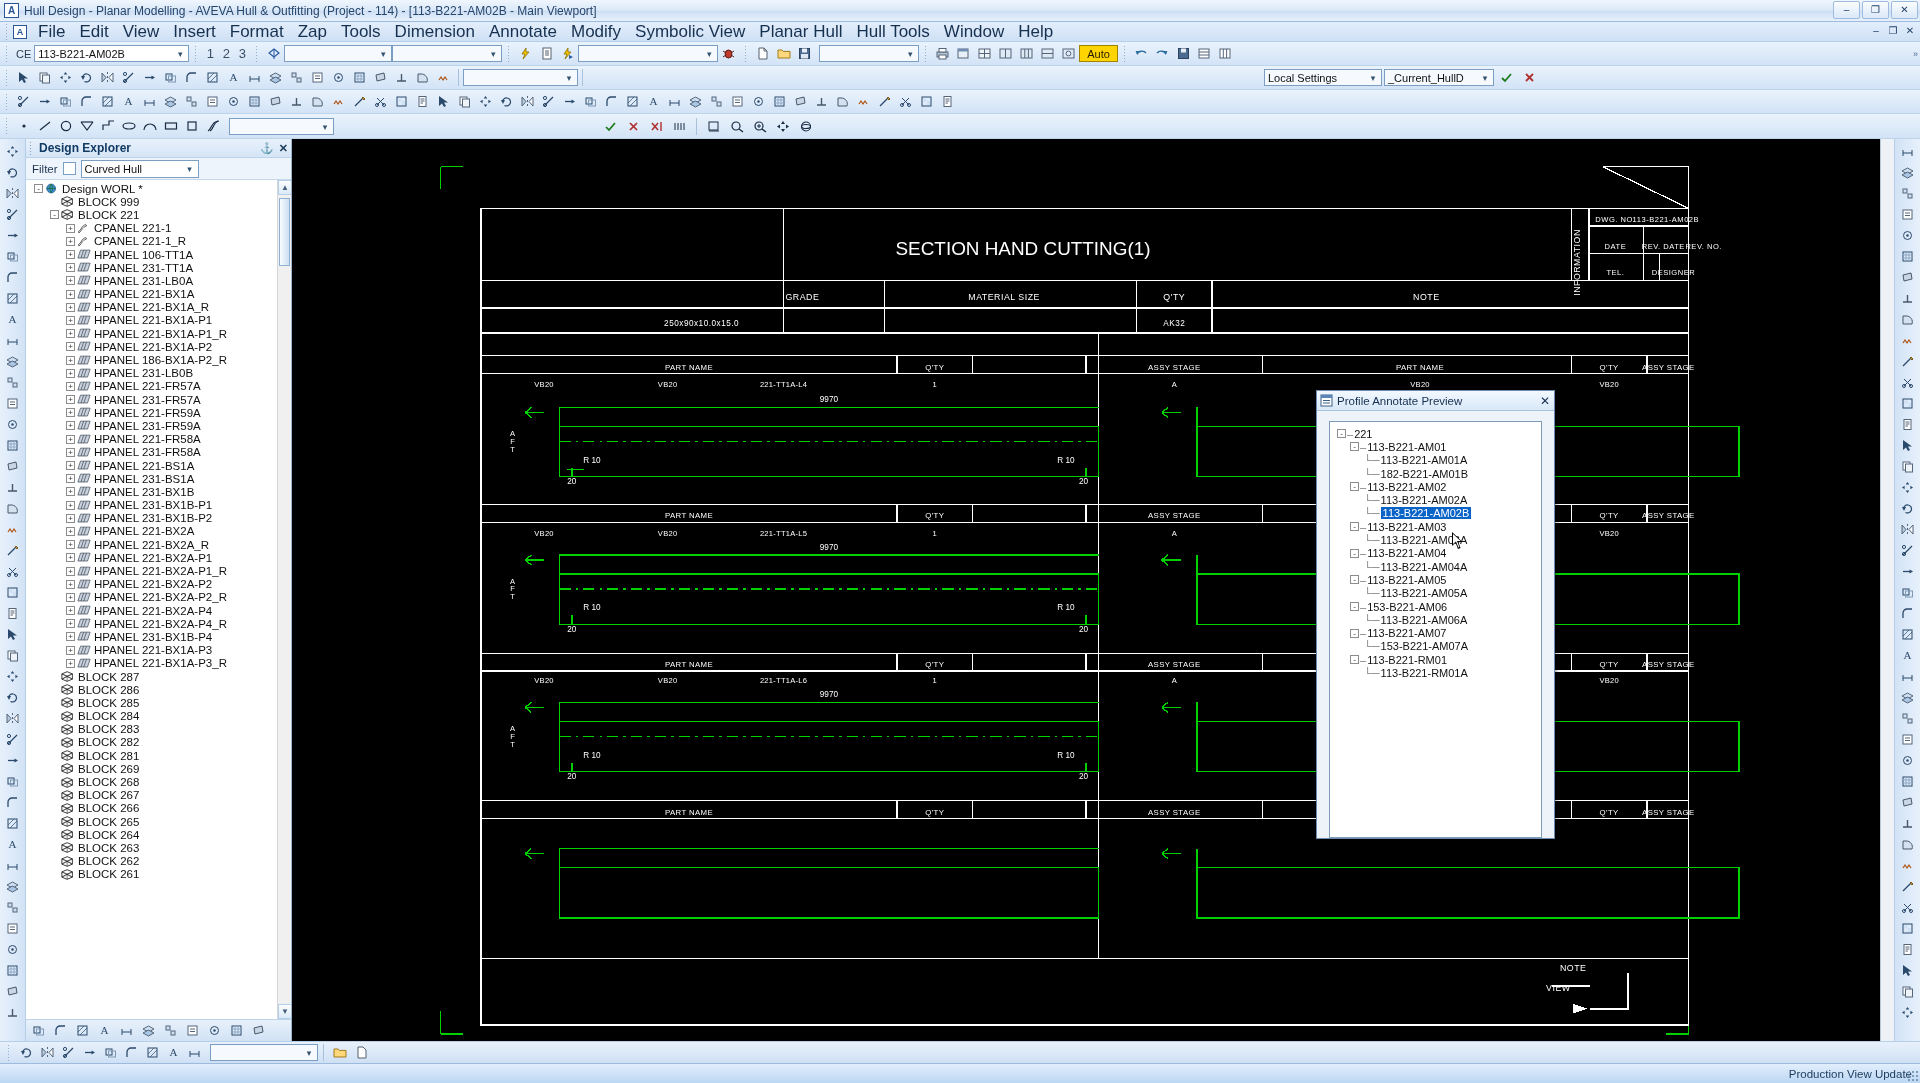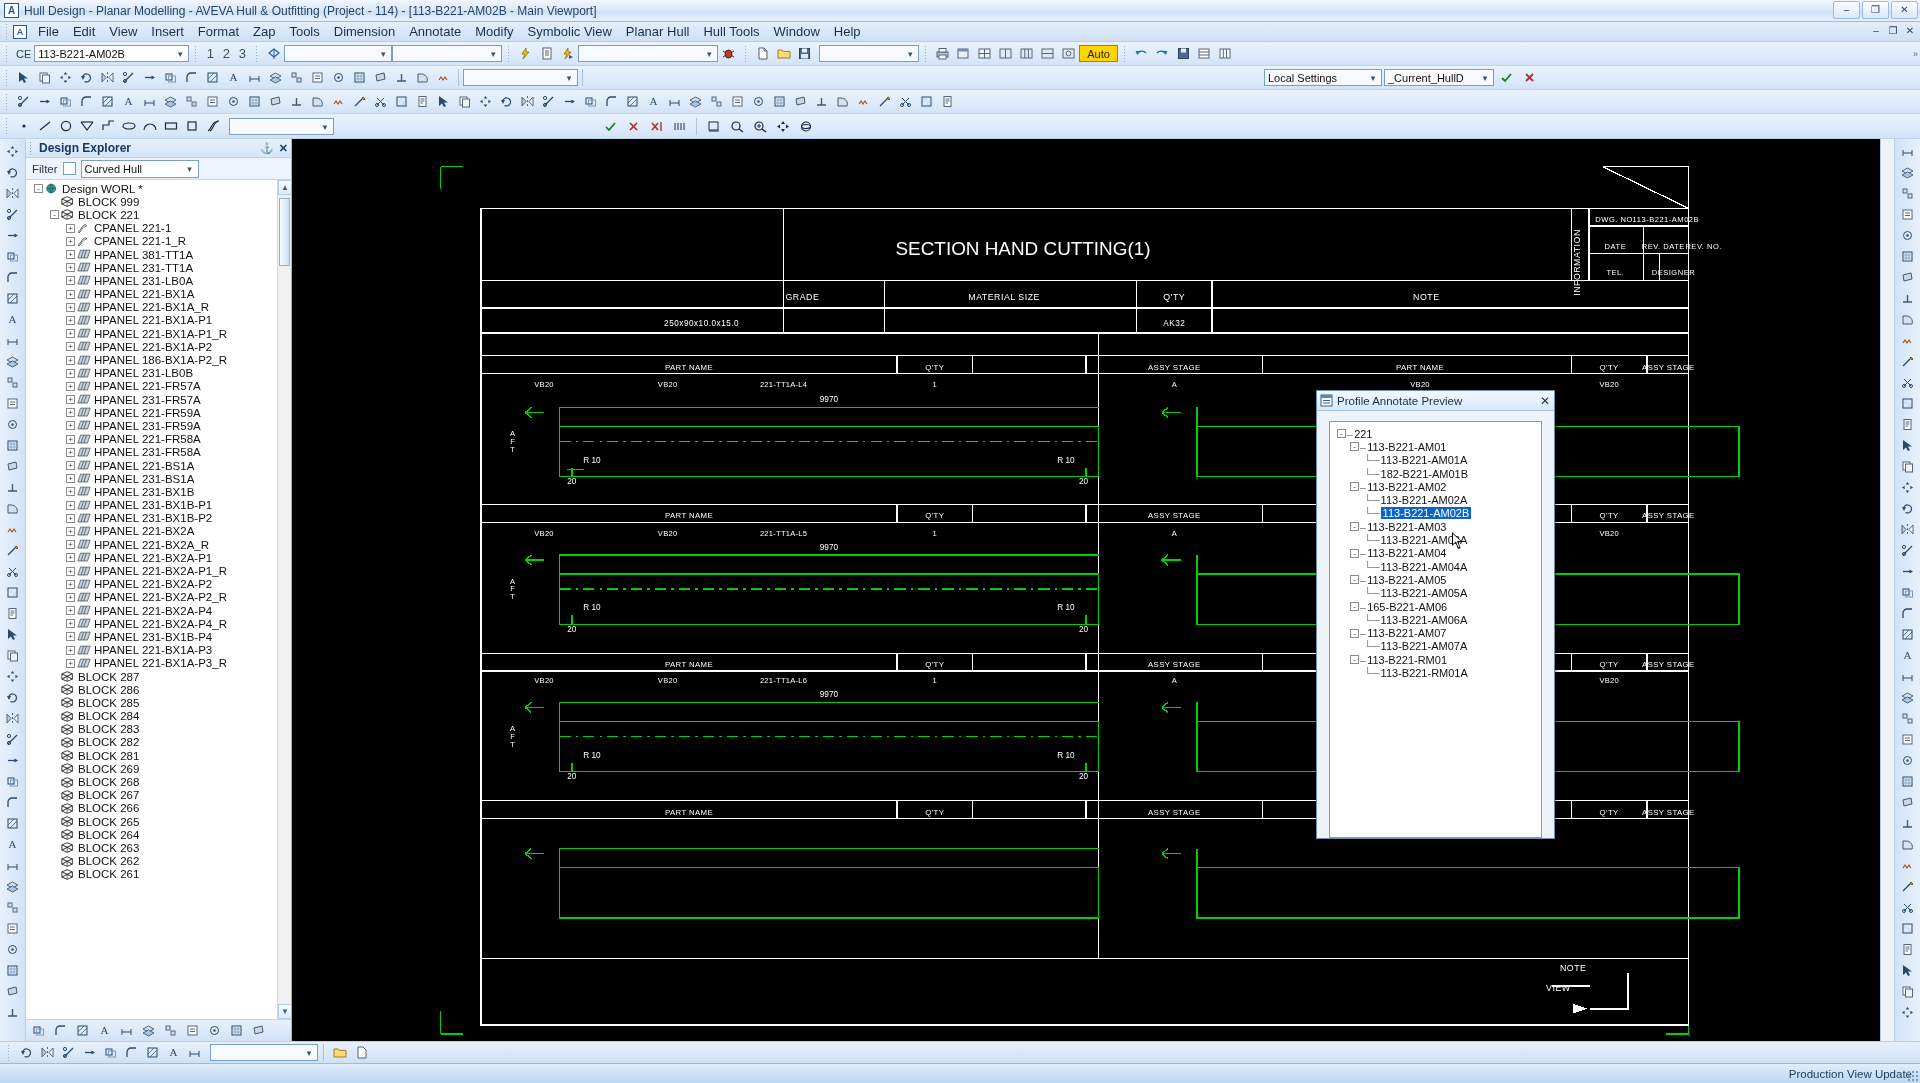--- a/index.html
+++ b/index.html
@@ -36,21 +36,21 @@
   .menubar {
     height: 20px; display: flex; align-items: center;
     background: linear-gradient(to bottom,#e3eefb,#cfe0f5);
     border-bottom: 1px solid #b6cfe8; position: relative;
   }
   .grip { width: 7px; height: 16px; margin: 0 3px; flex: none;
     background-image: radial-gradient(#92aec9 40%, transparent 41%);
     background-size: 3px 3px; background-position: 2px 2px; background-repeat: repeat-y; }
   .menu-logo { width: 14px; height: 14px; border: 1px solid #2a5699; background:#fff;
     color:#2a5699; font-weight:bold; font-size:9px; line-height:12px; text-align:center; margin-right:4px;}
-  .menu-item { padding: 2px 7px; font-size: 13px; color: #16304f; white-space: nowrap; }
+  .menu-item { padding: 2px 7px; font-size: 17px; color: #16304f; white-space: nowrap; }
   .menubar-right { position: absolute; right: 2px; display: flex; gap: 1px; }
   .mini-btn { width: 16px; height: 16px; font-size: 10px; line-height: 14px; text-align: center; color: #26456b; }
 
   
   .toolbar {
     display: flex; align-items: center;
     background: linear-gradient(to bottom,#eaf3fd,#d3e3f6);
     border-bottom: 1px solid #bcd4ea; position: relative;
   }
   .tb1 { height: 24px; }
@@ -1331,21 +1331,21 @@
             </svg>
             <span>CPANEL 221-1_R</span>
           </div>
           <div class="trow">
             <span class="tw" style="width: 38px;"></span>
             <span class="expander">+</span>
             <svg viewBox="0 0 16 12" class="tree-icon">
               <polygon points="4,1 15,1 12,10 1,10" fill="#c9d2dc" stroke="#3b4654" stroke-width=".8"></polygon>
               <path d="M7.6 1L4.6 10M10.8 1L7.8 10" stroke="#3b4654" stroke-width=".8"></path>
             </svg>
-            <span>HPANEL 381-TT1A</span>
+            <span>HPANEL 106-TT1A</span>
           </div>
           <div class="trow">
             <span class="tw" style="width: 38px;"></span>
             <span class="expander">+</span>
             <svg viewBox="0 0 16 12" class="tree-icon">
               <polygon points="4,1 15,1 12,10 1,10" fill="#c9d2dc" stroke="#3b4654" stroke-width=".8"></polygon>
               <path d="M7.6 1L4.6 10M10.8 1L7.8 10" stroke="#3b4654" stroke-width=".8"></path>
             </svg>
             <span>HPANEL 231-TT1A</span>
           </div>
@@ -2422,37 +2422,37 @@
             </div>
             <div class="dlg-row">
               <span style="display: inline-block; flex: 0 0 auto; width: 30px;"></span>
               <span class="dash" style="padding: 0px 1px;">└─</span>
               <span>113-B221-AM05A</span>
             </div>
             <div class="dlg-row">
               <span style="display: inline-block; flex: 0 0 auto; width: 17px;"></span>
               <span class="dlg-exp">-</span>
               <span class="dash" style="padding: 0px 1px;">–</span>
-              <span>165-B221-AM06</span>
+              <span>153-B221-AM06</span>
             </div>
             <div class="dlg-row">
               <span style="display: inline-block; flex: 0 0 auto; width: 30px;"></span>
               <span class="dash" style="padding: 0px 1px;">└─</span>
               <span>113-B221-AM06A</span>
             </div>
             <div class="dlg-row">
               <span style="display: inline-block; flex: 0 0 auto; width: 17px;"></span>
               <span class="dlg-exp">-</span>
               <span class="dash" style="padding: 0px 1px;">–</span>
               <span>113-B221-AM07</span>
             </div>
             <div class="dlg-row">
               <span style="display: inline-block; flex: 0 0 auto; width: 30px;"></span>
               <span class="dash" style="padding: 0px 1px;">└─</span>
-              <span>113-B221-AM07A</span>
+              <span>153-B221-AM07A</span>
             </div>
             <div class="dlg-row">
               <span style="display: inline-block; flex: 0 0 auto; width: 17px;"></span>
               <span class="dlg-exp">-</span>
               <span class="dash" style="padding: 0px 1px;">–</span>
               <span>113-B221-RM01</span>
             </div>
             <div class="dlg-row">
               <span style="display: inline-block; flex: 0 0 auto; width: 30px;"></span>
               <span class="dash" style="padding: 0px 1px;">└─</span>

